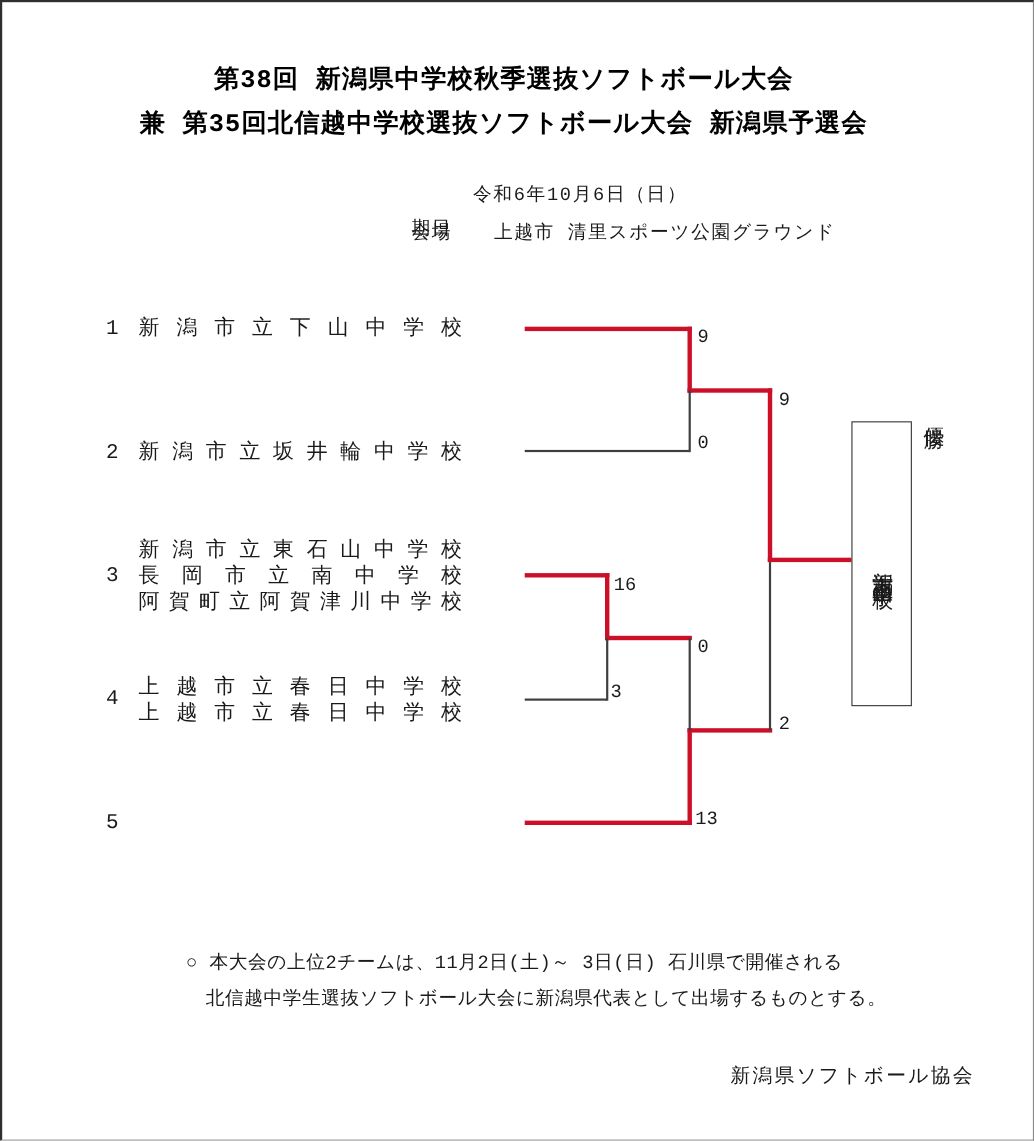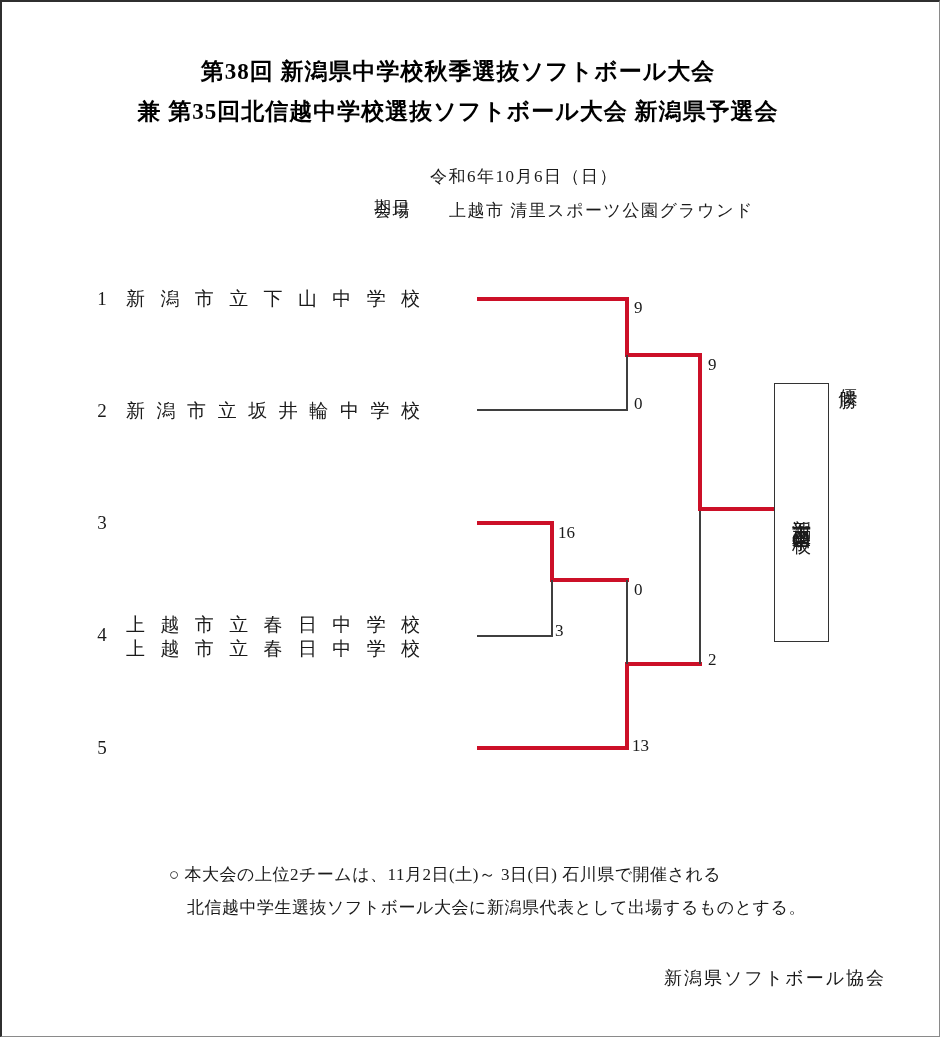--- a/index.html
+++ b/index.html
@@ -6,21 +6,21 @@
   .page{
     position:relative;
     width:940px;height:1037px;
     margin:0 auto;
     background:#ffffff;
     box-sizing:border-box;
     border-top:2px solid #2f2f2f;
     border-left:2px solid #2f2f2f;
     border-right:1px solid #8a8a8a;
     border-bottom:1px solid #8a8a8a;
-    font-family:Liberation Serif, serif;
+    font-family:Liberation Mono, monospace;
     color:#1a1a1a;
     overflow:hidden;
   }
   .title{
     position:absolute;left:0;width:912px;
     text-align:center;font-weight:700;font-size:23px;
     letter-spacing:1px;color:#000;white-space:nowrap;
   }
   .meta-label,.meta-value{
     position:absolute;font-size:17px;letter-spacing:1.5px;white-space:nowrap;
@@ -86,20 +86,25 @@
   <div class="seed" style="top:509px;">3</div>
   <div class="seed" style="top:621px;">4</div>
   <div class="seed" style="top:734px;">5</div>
 
   <div class="tname" style="top:285px;">
     <div class="nline">新潟市立下山中学校</div>
   </div>
   <div class="tname" style="top:397px;">
     <div class="nline">新潟市立坂井輪中学校</div>
   </div>
+  <div class="tname" style="top:486px;">
+    <div class="nline">新潟市立東石山中学校</div>
+    <div class="nline">長岡市立南中学校</div>
+    <div class="nline">阿賀町立阿賀津川中学校</div>
+  </div>
   <div class="tname" style="top:611px;">
     <div class="nline">上越市立春日中学校</div>
     <div class="nline">上越市立春日中学校</div>
   </div>
 
   <div class="hline win" style="left:475px;top:295px;width:152px;"></div>
   <div class="vline win" style="left:623px;top:295px;height:60px;"></div>
   <div class="hline win" style="left:623px;top:351px;width:77px;"></div>
   <div class="vline win" style="left:696px;top:351px;height:158px;"></div>
   <div class="hline win" style="left:696px;top:505px;width:76px;"></div>

